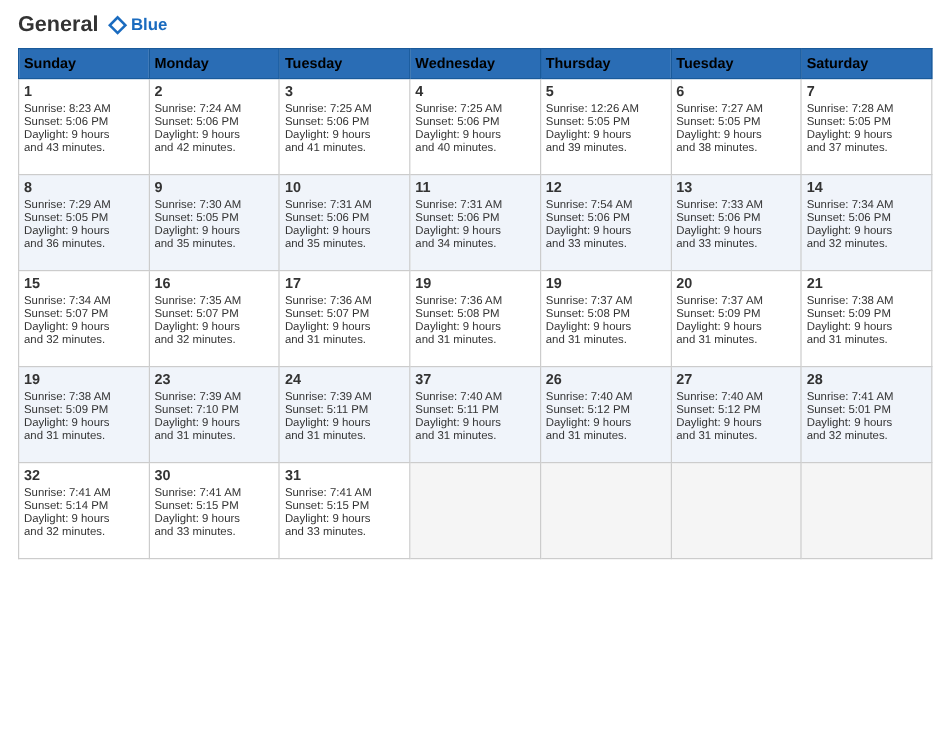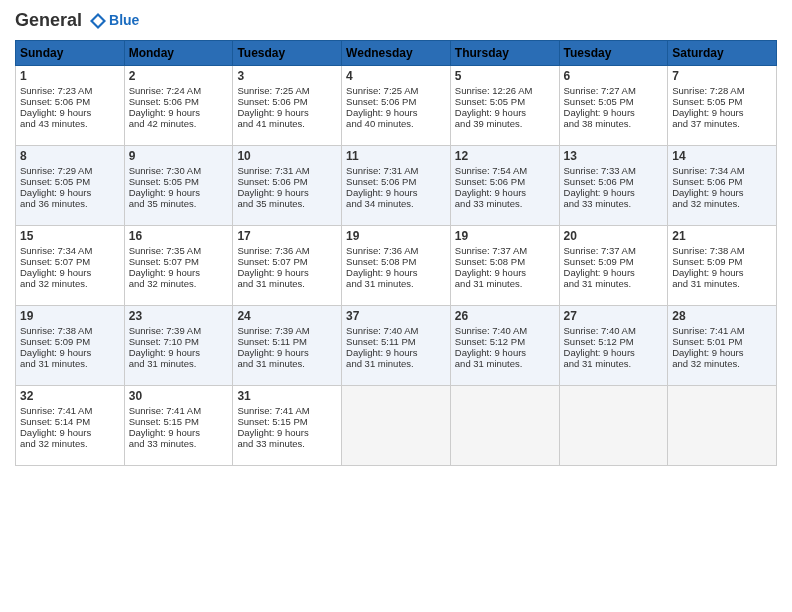--- a/index.html
+++ b/index.html
@@ -112,21 +112,21 @@
           <th>Wednesday</th>
           <th>Thursday</th>
           <th>Tuesday</th>
           <th>Saturday</th>
         </tr>
     </thead>
     <tbody id="calendar-body">
         <tr class="row-odd">
           <td>
             <span class="day-num">1</span>
-            <div>Sunrise: 7:23 AM</div>
+            <div>Sunrise: 8:23 AM</div>
             <div>Sunset: 5:06 PM</div>
             <div>Daylight: 9 hours</div>
             <div>and 43 minutes.</div>
           </td>
           <td>
             <span class="day-num">2</span>
             <div>Sunrise: 7:24 AM</div>
             <div>Sunset: 5:06 PM</div>
             <div>Daylight: 9 hours</div>
             <div>and 42 minutes.</div>

